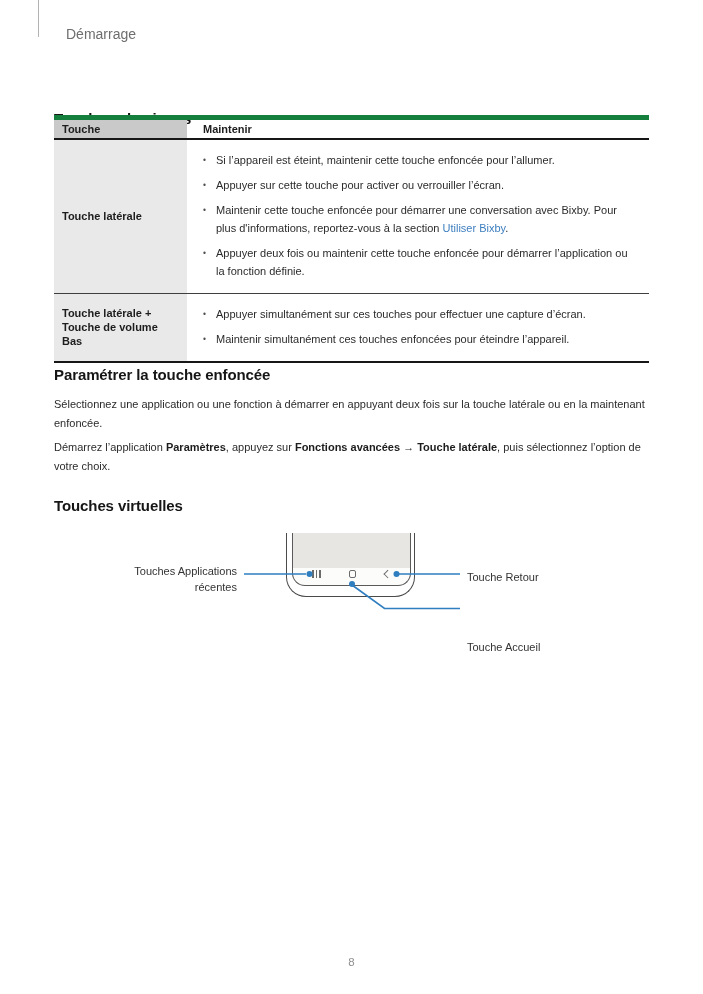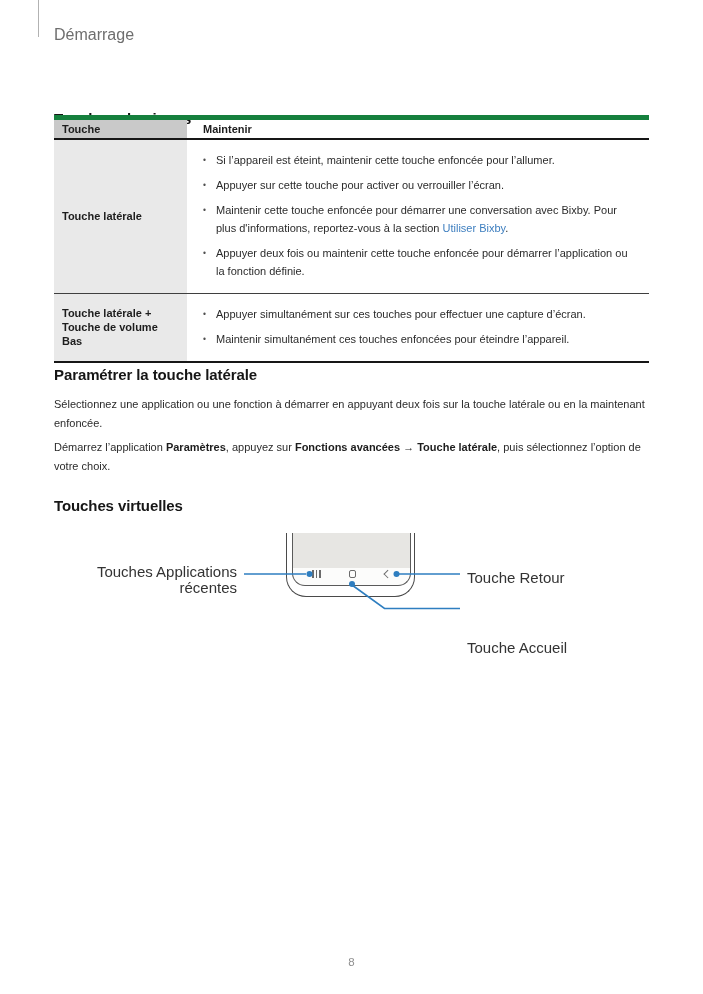--- a/index.html
+++ b/index.html
@@ -2,21 +2,21 @@
 <html><head>
 <meta charset="utf-8">
 <style>
   * { margin:0; padding:0; box-sizing:border-box; }
   html,body { background:#ffffff; }
   .page {
     position:relative; width:703px; height:994px; background:#ffffff;
     font-family:"Liberation Sans", sans-serif; color:#2b2b2b; overflow:hidden;
   }
   .header-rule { position:absolute; left:38px; top:0; width:1px; height:37px; background:#b2b2b2; }
-  .breadcrumb { position:absolute; left:54px; top:26px; font-size:16px; color:#6e6e6e; }
+  .breadcrumb { position:absolute; left:66px; top:26px; font-size:14px; color:#6e6e6e; }
   .h1 { position:absolute; left:54px; font-size:15px; font-weight:bold; color:#161616; letter-spacing:-0.1px; }
   .h1.s1 { top:82px;margin-top:28px; }
   .h1.s2 { top:366px; }
   .h1.s3 { top:497px; }
 
   .para { position:absolute; left:54px; width:598px; font-size:11px; line-height:18.5px; color:#2b2b2b; }
   .para.p1 { top:395px; }
   .para.p2 { top:438px; }
   .para.footer { top:644px; width:600px; }
   .b { font-weight:bold; color:#1d1d1d; }
@@ -45,21 +45,21 @@
     border:1.2px solid #5a5a5a; border-top:none; border-radius:0 0 13px 13px;
     background:#fcfcfb; overflow:hidden; }
   .phone-screen { position:absolute; left:0; top:0; width:100%; height:35px; background:#e7e6e3; }
   .recents-icon { position:absolute; left:312px; top:570px; display:flex; gap:2px; }
   .recents-icon i { display:block; width:1.6px; height:7.5px; background:#6b6b6b; }
   .home-icon { position:absolute; left:348.5px; top:570px; width:7.5px; height:7.5px;
     border:1.3px solid #6b6b6b; border-radius:2px; }
   .back-icon { position:absolute; left:385px; top:571px; width:5.5px; height:5.5px;
     border-left:1.4px solid #6b6b6b; border-bottom:1.4px solid #6b6b6b; transform:rotate(45deg); }
   .callout-svg { position:absolute; left:0; top:530px; width:703px; height:105px; }
-  .dlabel { position:absolute; font-size:15px; line-height:15.5px; color:#333333; }
+  .dlabel { position:absolute; font-size:11px; line-height:15.5px; color:#333333; }
   .dlabel.recents { left:37px; top:564px; width:200px; text-align:right; }
   .dlabel.back { left:467px; top:570px; }
   .dlabel.home { left:467px; top:601px;margin-top:39px; }
 
   .page-number { position:absolute; left:0; top:956px; width:100%; text-align:center;
     font-size:11.5px; color:#8f8f8f; }
 </style>
 </head>
 <body>
 
@@ -112,21 +112,21 @@
             </div>
             <div class="bullet">
               <span class="marker">•</span>
               <span><span>Maintenir simultanément ces touches enfoncées pour éteindre l’appareil.</span></span>
             </div>
           </td>
         </tr>
       </tbody>
   </table>
 
-  <div class="h1 s2">Paramétrer la touche latérale</div>
+  <div class="h1 s2">Paramétrer la touche enfoncée</div>
   <div class="para p1"><span>Sélectionnez une application ou une fonction à démarrer en appuyant deux fois sur la touche latérale ou en la maintenant enfoncée.</span></div>
   <div class="para p2"><span>Démarrez l’application </span><span class="b">Paramètres</span><span>, appuyez sur </span><span class="b">Fonctions avancées</span><span class="b"> → </span><span class="b">Touche latérale</span><span>, puis sélectionnez l’option de votre choix.</span></div>
 
   <div class="h1 s3">Touches virtuelles</div>
 
   <div class="phone-outer"></div>
   <div class="phone-inner">
     <div class="phone-screen"></div>
   </div>
   <div class="recents-icon">

